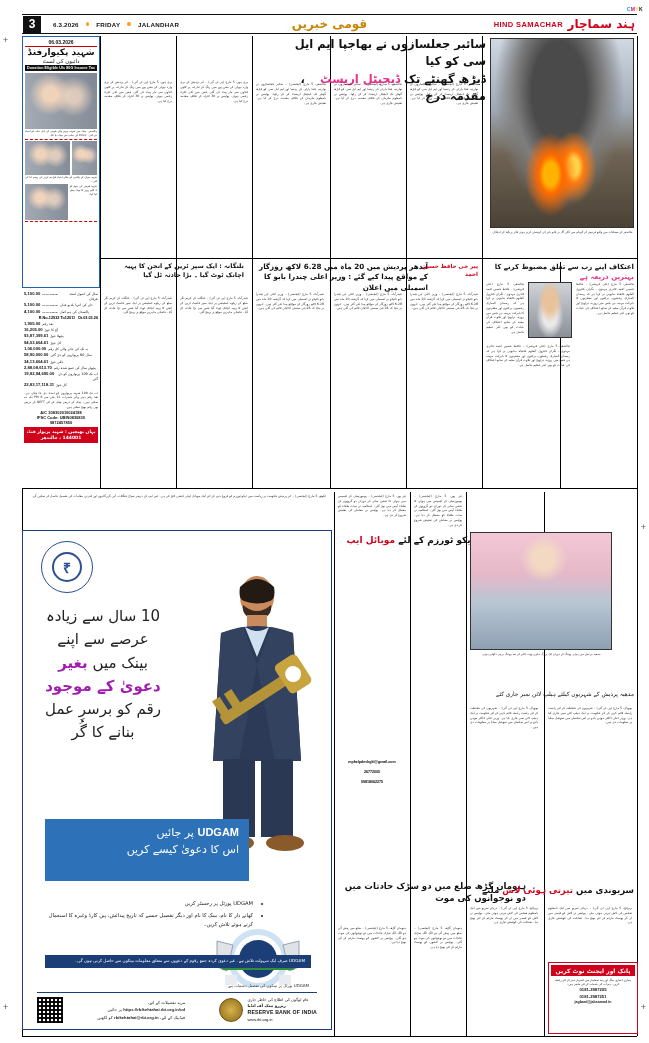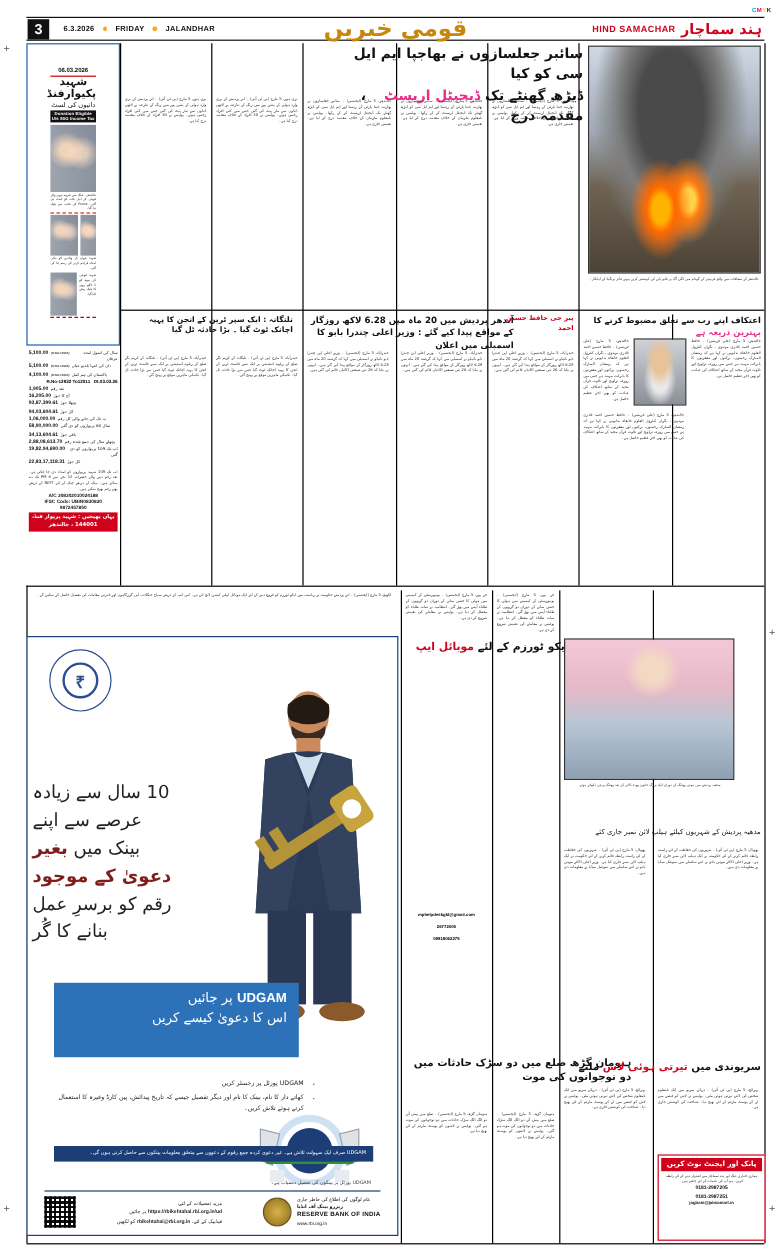--- a/index.html
+++ b/index.html
@@ -27,42 +27,42 @@
   .pagenum {
     background:#111; color:#fff; width:18px; height:17px;
     display:flex; align-items:center; justify-content:center;
     font-weight:bold; font-size:12px; margin-left:1px;
   }
   .mh-date { font-size:6.2px; font-weight:bold; color:#111; margin-left:12px; letter-spacing:.2px;}
   .dot { width:3.5px; height:3.5px; border-radius:50%; background:#f5a623; margin:0 7px; display:inline-block;}
   .mh-day, .mh-city { font-size:6.2px; font-weight:bold; color:#111; letter-spacing:.3px;}
   .mh-section {
     position:absolute; left:50%; transform:translateX(-50%);
-    font-size:19px; color:#c8860a; font-weight:bold; direction:rtl;
+    font-size:12px; color:#c8860a; font-weight:bold; direction:rtl;
     font-family:"DejaVu Sans", sans-serif;
   }
   .mh-brand {
     position:absolute; right:74px; font-size:7.5px; font-weight:bold; color:#d0021b; letter-spacing:.4px;
   }
   .mh-logo {
     position:absolute; right:2px; font-size:12px; color:#d0021b; font-weight:bold; direction:rtl;
     font-family:"DejaVu Sans", sans-serif;
   }
   .body-txt {
     font-size:3.1px; line-height:1.55; text-align:justify; color:#2a2a2a;
     direction:rtl; font-family:"DejaVu Sans", sans-serif;
     overflow:hidden;
   }
   .rule-v { position:absolute; width:0; border-left:.6px solid #000; }
   .rule-h { position:absolute; height:0; border-top:.6px solid #000; }
 
   
   .donatebox {
     position:absolute; left:22px; top:36px; width:78px; height:252px;
-    border:1.4px solid #1f5fb0; background:#fff; padding:19px;
+    border:1.4px solid #1f5fb0; background:#fff; padding:2px;
   }
   .db-date { text-align:center; font-size:5px; font-weight:bold; color:#111; border-bottom:.5px solid #c00; padding-bottom:1px;}
   .db-title { text-align:center; font-size:9px; font-weight:bold; color:#111; direction:rtl; font-family:"DejaVu Sans",sans-serif; line-height:1.1; margin-top:1px;}
   .db-sub { text-align:center; font-size:5.5px; direction:rtl; font-family:"DejaVu Sans",sans-serif; color:#111;}
   .db-strip { background:#111; color:#fff; font-size:3.6px; font-weight:bold; text-align:center; padding:1px 0; margin-top:1px; letter-spacing:.1px;}
   .ph { background:linear-gradient(160deg,#c9cfd6,#8d949d); position:relative; overflow:hidden;}
   .ph::after{ content:""; position:absolute; inset:0;
     background:radial-gradient(circle at 35% 38%, rgba(255,220,190,.85) 12%, transparent 36%),
                radial-gradient(circle at 68% 42%, rgba(255,225,200,.7) 11%, transparent 34%),
                linear-gradient(200deg, rgba(60,70,90,.45), rgba(200,205,210,.1));}
@@ -105,24 +105,24 @@
   .udgam {
     position:absolute; left:22px; top:530px; width:310px; height:500px;
     border:1.2px solid #1a3f7a; background:#ffffff; overflow:hidden;
   }
   .ud-logo {
     position:absolute; left:18px; top:10px; width:52px; height:52px; border-radius:50%;
     border:1.4px solid #2b4f92; background:#fff; display:flex; align-items:center; justify-content:center;
   }
   .ud-logo-inner{ width:30px;height:30px;border-radius:50%;border:2.5px solid #2b4f92; display:flex;align-items:center;justify-content:center; color:#2b4f92; font-size:14px; font-weight:bold;}
   .ud-head {
-    position:absolute; right:152px; top:74px; width:152px; direction:rtl; text-align:left;
-    font-family:"DejaVu Sans", sans-serif; font-size:15px; line-height:1.55; color:#222; font-weight:normal;margin-top:44px;
-  }
-  .ud-blue { color:#7f1d1d; font-weight:bold; }
+    position:absolute; right:152px; top:74px; width:152px; direction:rtl; text-align:center;
+    font-family:"DejaVu Sans", sans-serif; font-size:15px; line-height:1.55; color:#222; font-weight:normal;
+  }
+  .ud-blue { color:#a21caf; font-weight:bold; }
   .ud-person{
     position:absolute; right:8px; top:30px; width:126px; height:300px;
   }
   .ud-band {
     position:absolute; left:22px; top:288px; width:204px; height:62px;
     background:#2d72b8; color:#fff; direction:rtl; text-align:right;
     font-family:"DejaVu Sans", sans-serif; font-size:11px; line-height:1.5; padding:5px 10px;
   }
   .ud-bullets {
     position:absolute; right:78px; top:368px; width:212px; direction:rtl; text-align:right;

